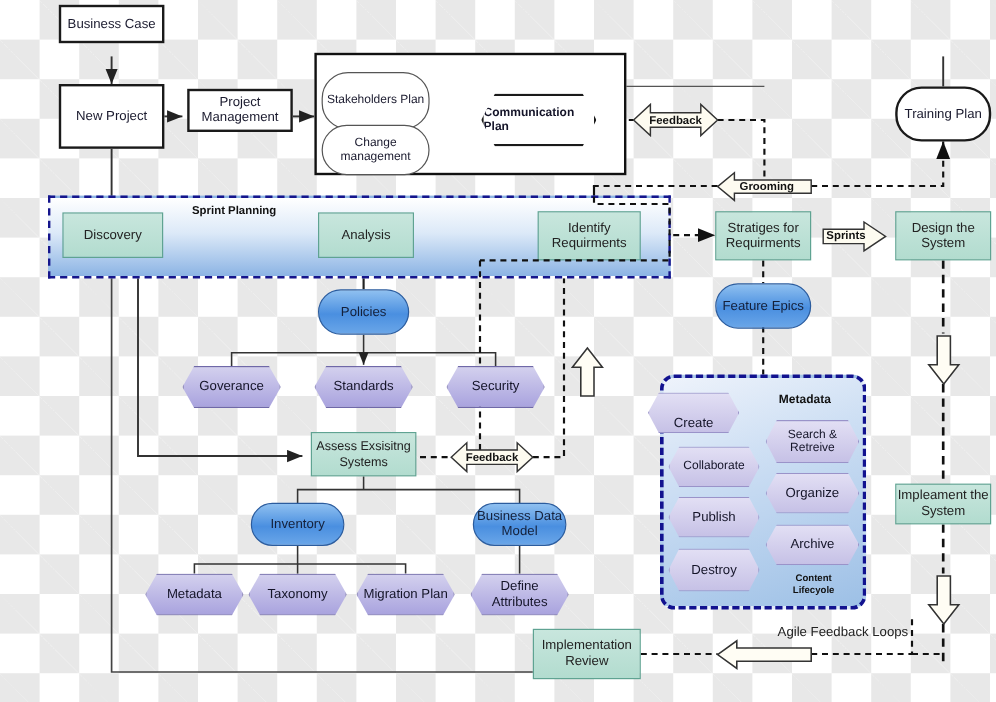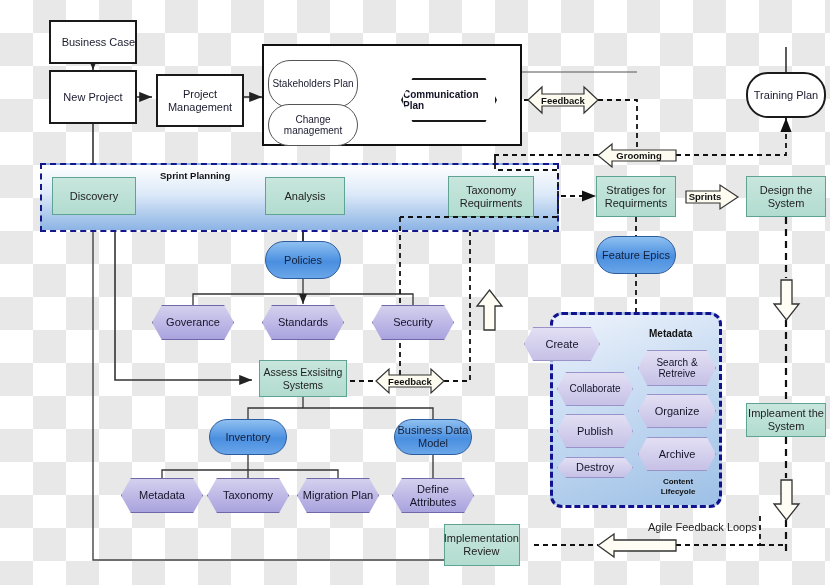--- a/index.html
+++ b/index.html
@@ -117,29 +117,29 @@
     <path d="M433,455 L433,478" stroke="#333" stroke-width="1.3" fill="none"></path>
 
     <path d="M350,381 L376,381" stroke="#111" stroke-width="1.8" fill="none" stroke-dasharray="5,4"></path>
     <path d="M444,381 L470,381 L470,217" stroke="#111" stroke-width="1.8" fill="none" stroke-dasharray="5,4"></path>
 
     <path d="M534,545 L598,545" stroke="#111" stroke-width="1.8" fill="none" stroke-dasharray="5,4"></path>
     <path d="M676,545 L760,545 L760,512" stroke="#111" stroke-width="1.8" fill="none" stroke-dasharray="5,4"></path>
     <path d="M760,545 L786,545" stroke="#111" stroke-width="1.8" fill="none" stroke-dasharray="5,4"></path>
   </svg>
 
-  <div class="node rect-white" style="left:49px;top:20px;width:88px;height:44px;justify-content:flex-end;">
+  <div class="node rect-white" style="left:49px;top:4px;width:88px;height:32px;">
     <span>Business Case</span>
   </div>
 
   <div class="node rect-white" style="left:49px;top:70px;width:88px;height:54px;">
     <span>New Project</span>
   </div>
 
-  <div class="node rect-white" style="left:156px;top:74px;width:88px;height:53px;">
+  <div class="node rect-white" style="left:156px;top:74px;width:88px;height:36px;">
     <span>Project Management</span>
   </div>
 
   <div class="panel-white" style="left:262px;top:44px;width:260px;height:102px;"></div>
 
   <div class="node stadium" style="left:268px;top:60px;width:90px;height:48px;">
     <span>Stakeholders Plan</span>
   </div>
 
   <div class="node stadium" style="left:268px;top:104px;width:90px;height:42px;">
@@ -169,21 +169,21 @@
 
   <div class="node rect-teal" style="left:52px;top:177px;width:84px;height:38px;">
     <span>Discovery</span>
   </div>
 
   <div class="node rect-teal" style="left:265px;top:177px;width:80px;height:38px;">
     <span>Analysis</span>
   </div>
 
   <div class="node rect-teal" style="left:448px;top:176px;width:86px;height:41px;">
-    <span>Taxonomy Requirments</span>
+    <span>Identify Requirments</span>
   </div>
 
   <svg class="lines" viewBox="0 0 830 585">
     <path d="M495,155 L495,170 L558,170 L558,217 L400,217" stroke="#111" stroke-width="1.8" fill="none" stroke-dasharray="5,4"></path>
     <path d="M400,217 L400,381" stroke="#111" stroke-width="1.8" fill="none" stroke-dasharray="5,4"></path>
   </svg>
 
   <div class="node rect-teal" style="left:596px;top:176px;width:80px;height:41px;">
     <span>Stratiges for Requirments</span>
   </div>
@@ -256,47 +256,47 @@
   <div class="hex" style="left:297px;top:478px;width:82px;height:35px;">
     <span>Migration Plan</span>
   </div>
   <div class="hex" style="left:392px;top:478px;width:82px;height:35px;">
     <span>Define Attributes</span>
   </div>
 
   <div class="backlog" style="left:550px;top:312px;width:172px;height:196px;"></div>
   <div class="backlog-title" style="left:649px;top:328px;">Metadata</div>
 
-  <div class="hex hex-pale" style="left:524px;top:327px;width:76px;height:34px;">
+  <div class="hex hex-pale" style="left:540px;top:327px;width:76px;height:34px;align-items:flex-end;">
     <span>Create</span>
   </div>
   <div class="hex hex-pale" style="left:557px;top:372px;width:76px;height:34px;font-size:10px;">
     <span>Collaborate</span>
   </div>
   <div class="hex hex-pale" style="left:557px;top:414px;width:76px;height:34px;">
     <span>Publish</span>
   </div>
-  <div class="hex hex-pale" style="left:557px;top:457px;width:76px;height:21px;">
+  <div class="hex hex-pale" style="left:557px;top:457px;width:76px;height:36px;">
     <span>Destroy</span>
   </div>
 
   <div class="hex hex-pale" style="left:638px;top:350px;width:78px;height:36px;font-size:10px;">
     <span>Search &amp; Retreive</span>
   </div>
   <div class="hex hex-pale" style="left:638px;top:394px;width:78px;height:34px;">
     <span>Organize</span>
   </div>
   <div class="hex hex-pale" style="left:638px;top:437px;width:78px;height:34px;">
     <span>Archive</span>
   </div>
 
   <div class="backlog-sub" style="left:643px;top:477px;width:70px;white-space:pre;">Content
 Lifecyole</div>
 
-  <div class="node rect-teal" style="left:444px;top:524px;width:76px;height:42px;justify-content:flex-end;">
+  <div class="node rect-teal" style="left:444px;top:524px;width:90px;height:42px;justify-content:flex-end;">
     <span>Implementation Review</span>
   </div>
 
   <svg class="arrowshape" style="left:596px;top:532px;" width="82" height="27">
     <path d="M2,13.5 L18,2 L18,8 L80,8 L80,19 L18,19 L18,25 Z" fill="#fffdf4" stroke="#333" stroke-width="1.3"></path>
   </svg>
 
   <div class="lbl-plain" style="left:648px;top:521px;">Agile Feedback Loops</div>
 
 </div>

